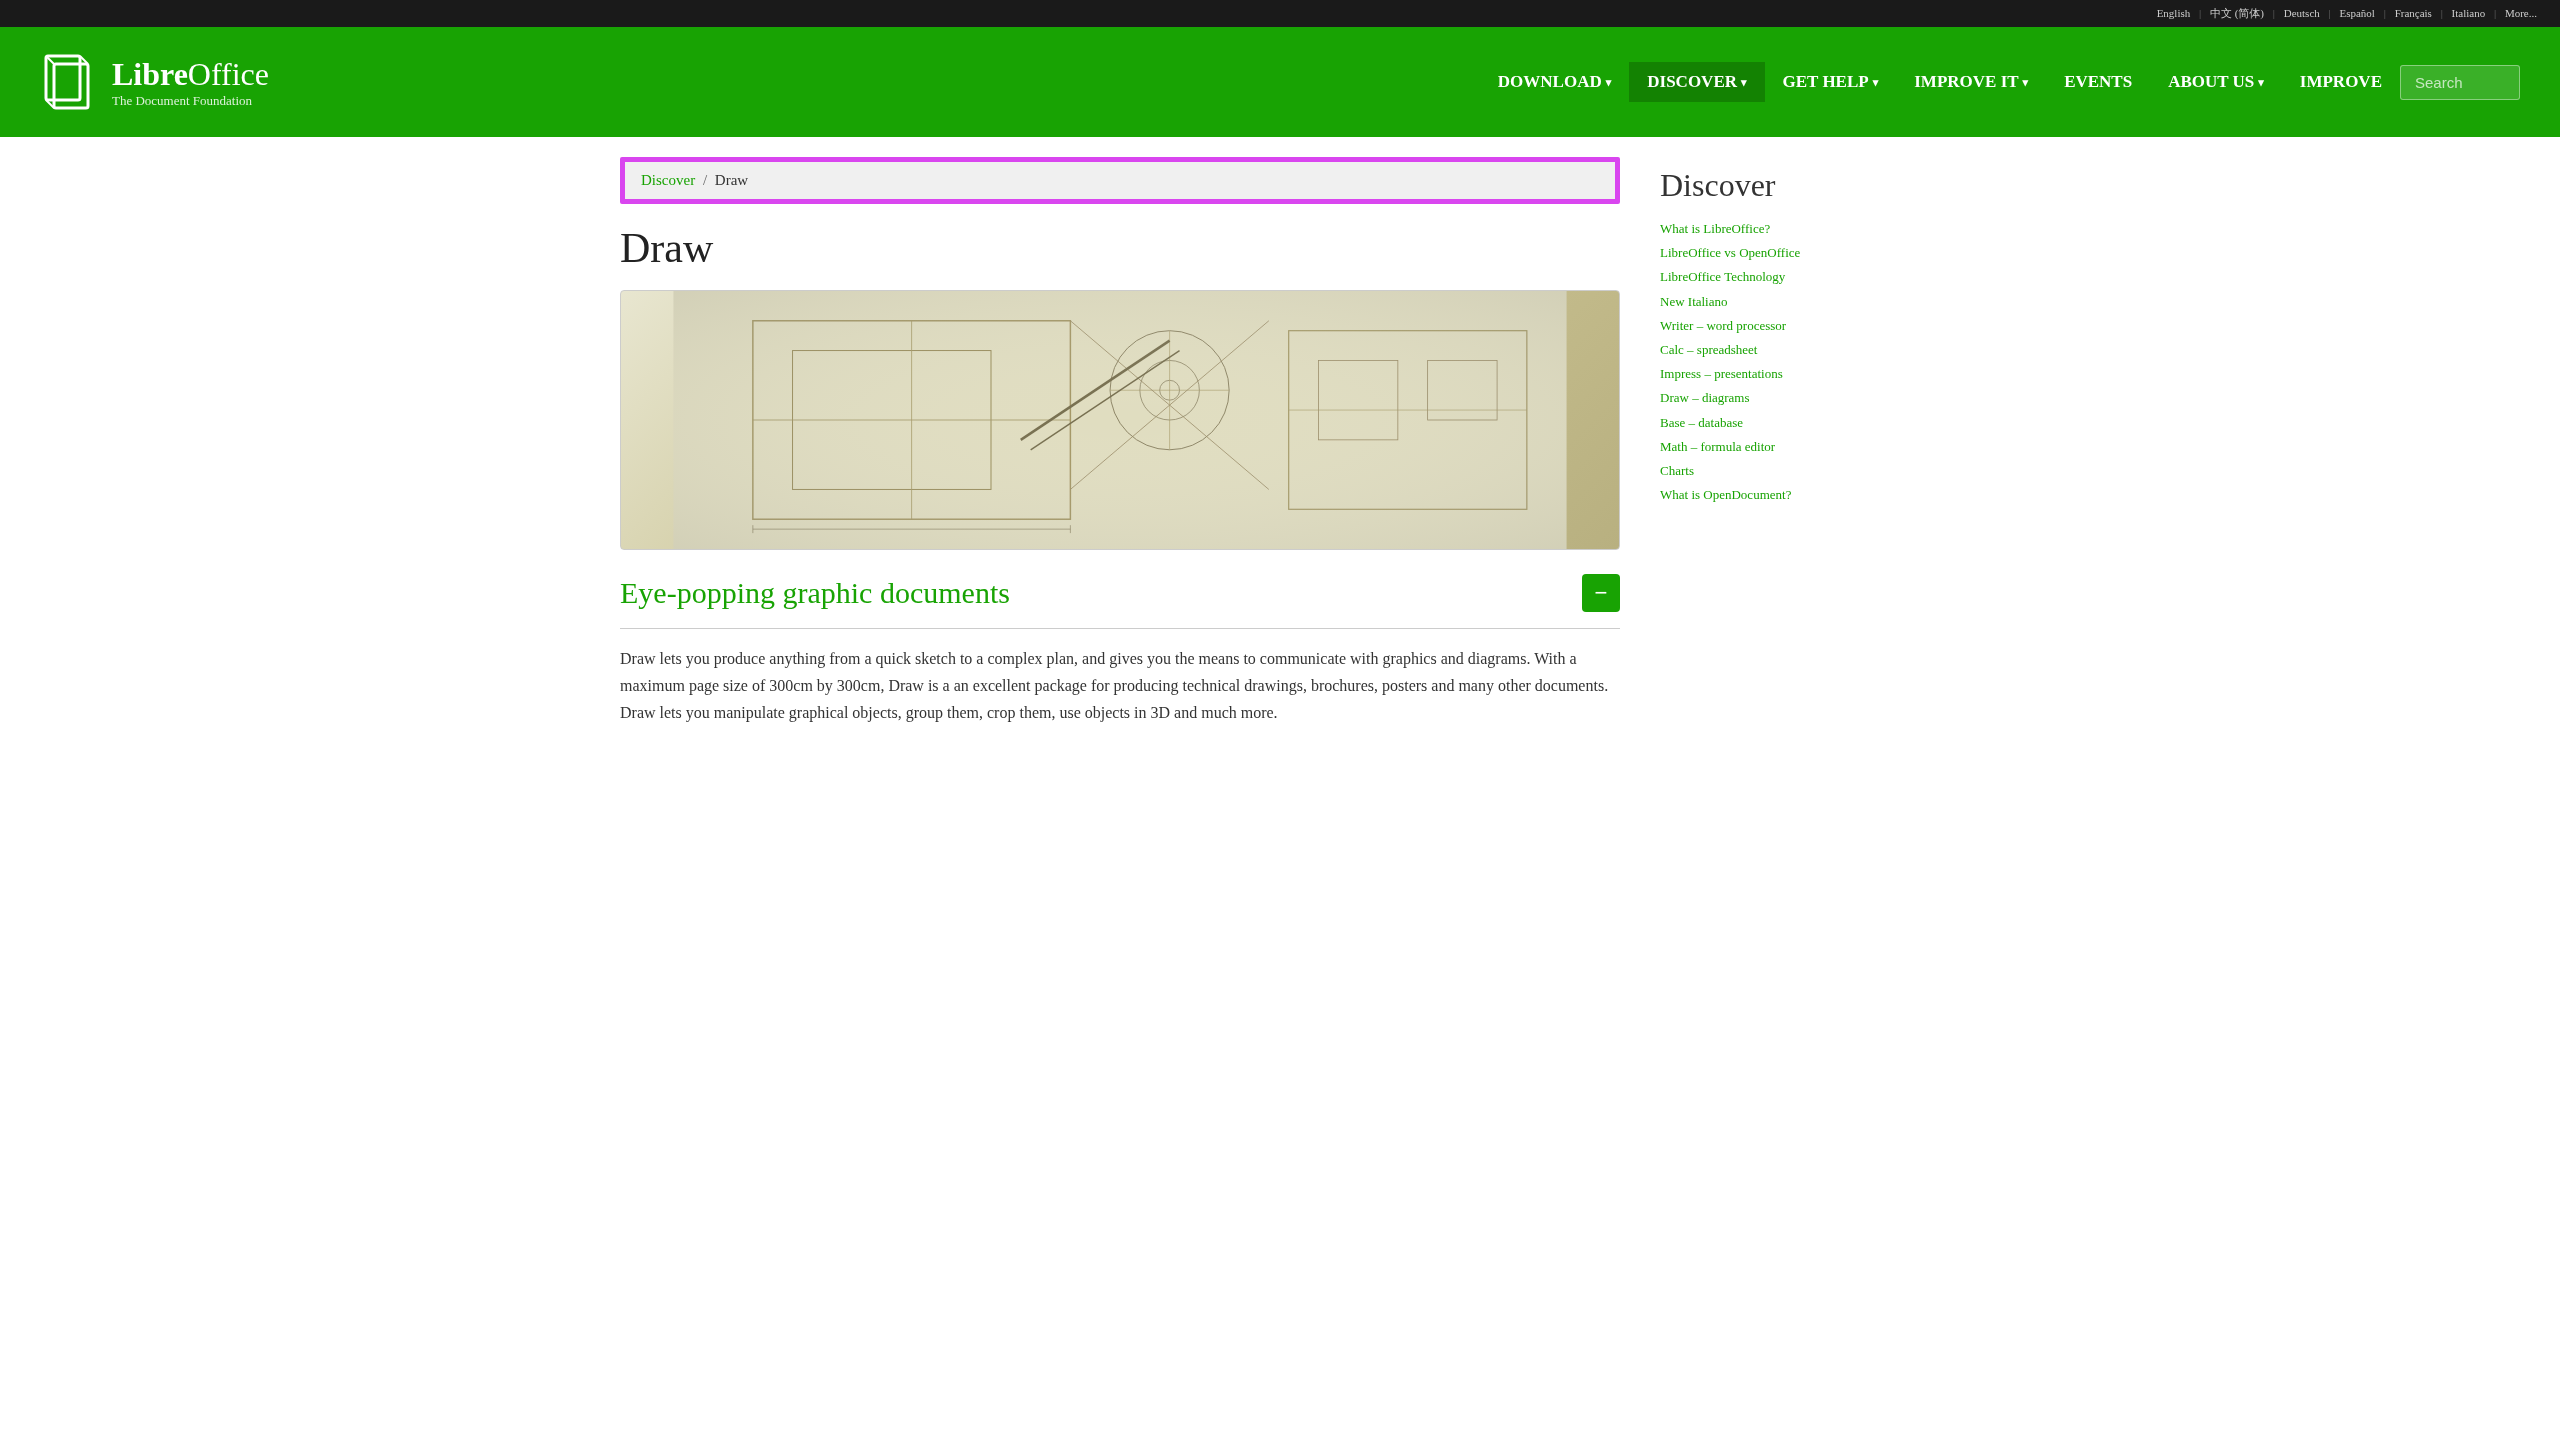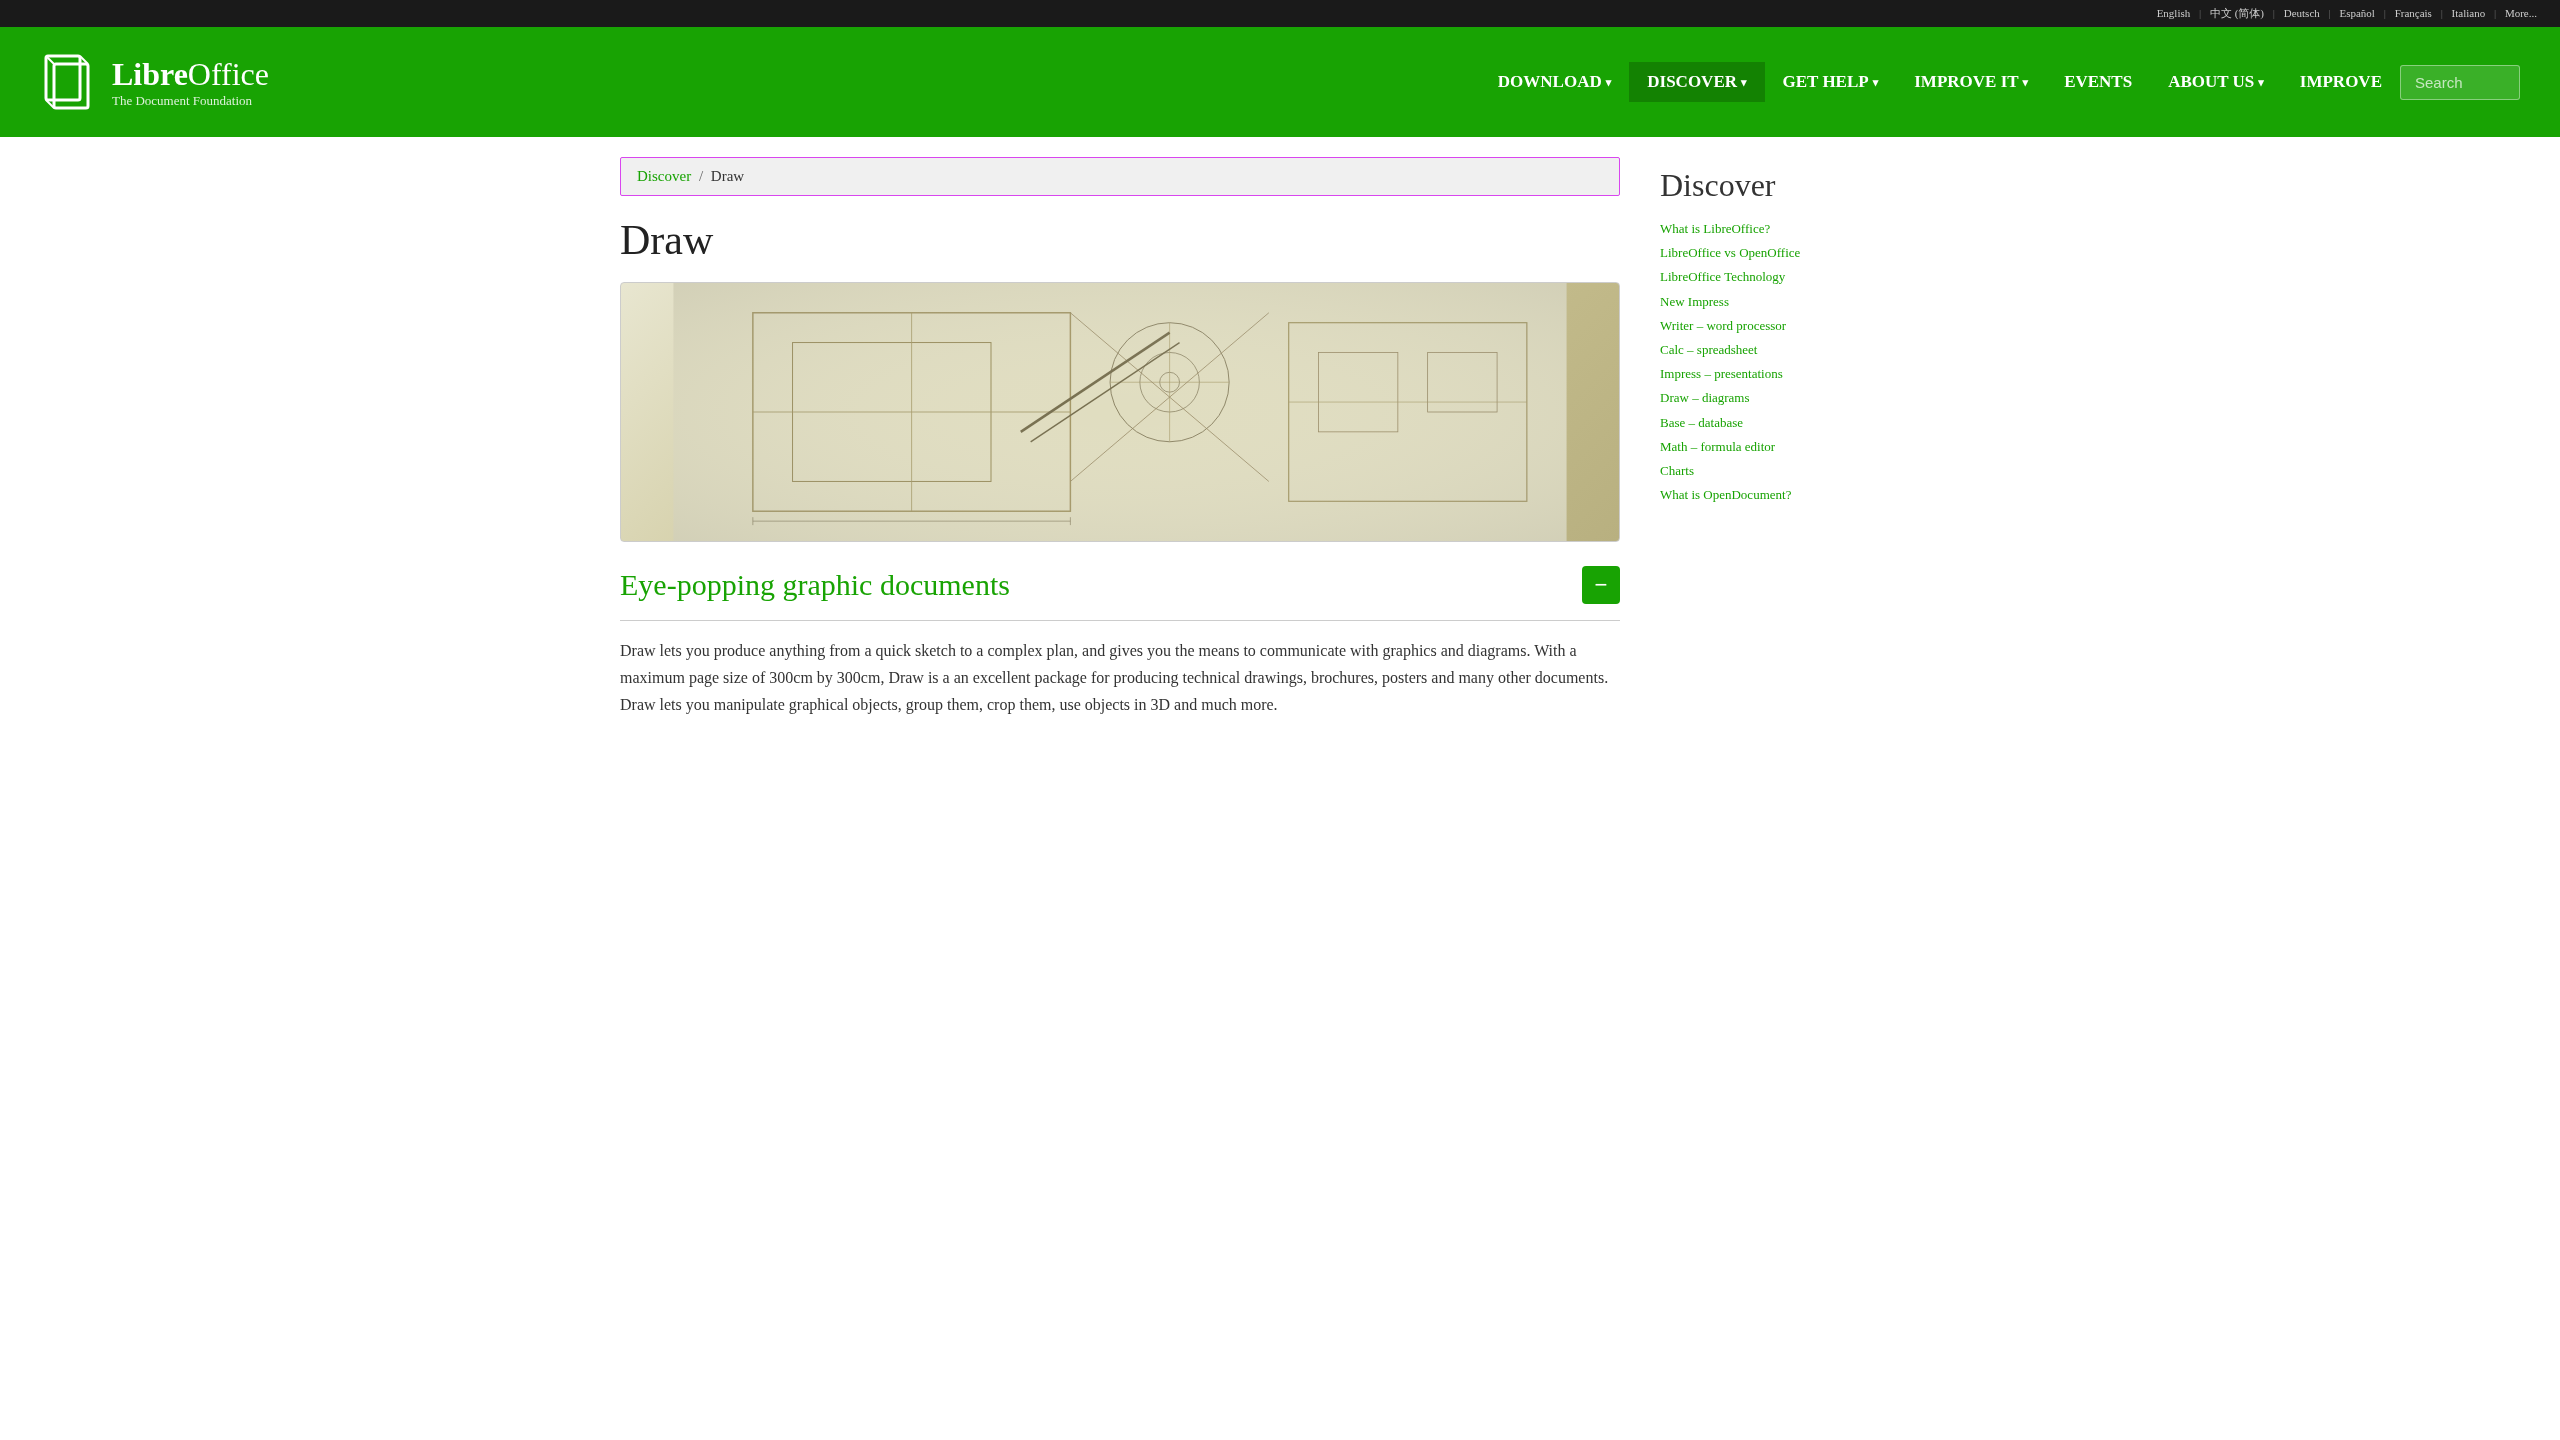--- a/index.html
+++ b/index.html
@@ -83,21 +83,21 @@
 
     
     .content-area {
       flex: 1;
       min-width: 0;
     }
 
     
     .breadcrumb {
       background: #f0f0f0;
-      border: 1px solid #d946ef;
+      border: 5px solid #d946ef;
       padding: 10px 16px;
       font-size: 15px;
       margin-bottom: 20px;
       border-radius: 2px;
     }
     .breadcrumb a { color: #18a303; text-decoration: none; }
     .breadcrumb .sep { color: #666; margin: 0 4px; }
 
     
     .page-title {
@@ -330,21 +330,21 @@
     <li>
           <a href="#">What is LibreOffice?</a>
         </li>
         <li>
           <a href="#">LibreOffice vs OpenOffice</a>
         </li>
         <li>
           <a href="#">LibreOffice Technology</a>
         </li>
         <li>
-          <a href="#">New Impress</a>
+          <a href="#">New Italiano</a>
         </li>
         <li>
           <a href="#">Writer – word processor</a>
         </li>
         <li>
           <a href="#">Calc – spreadsheet</a>
         </li>
         <li>
           <a href="#">Impress – presentations</a>
         </li>

